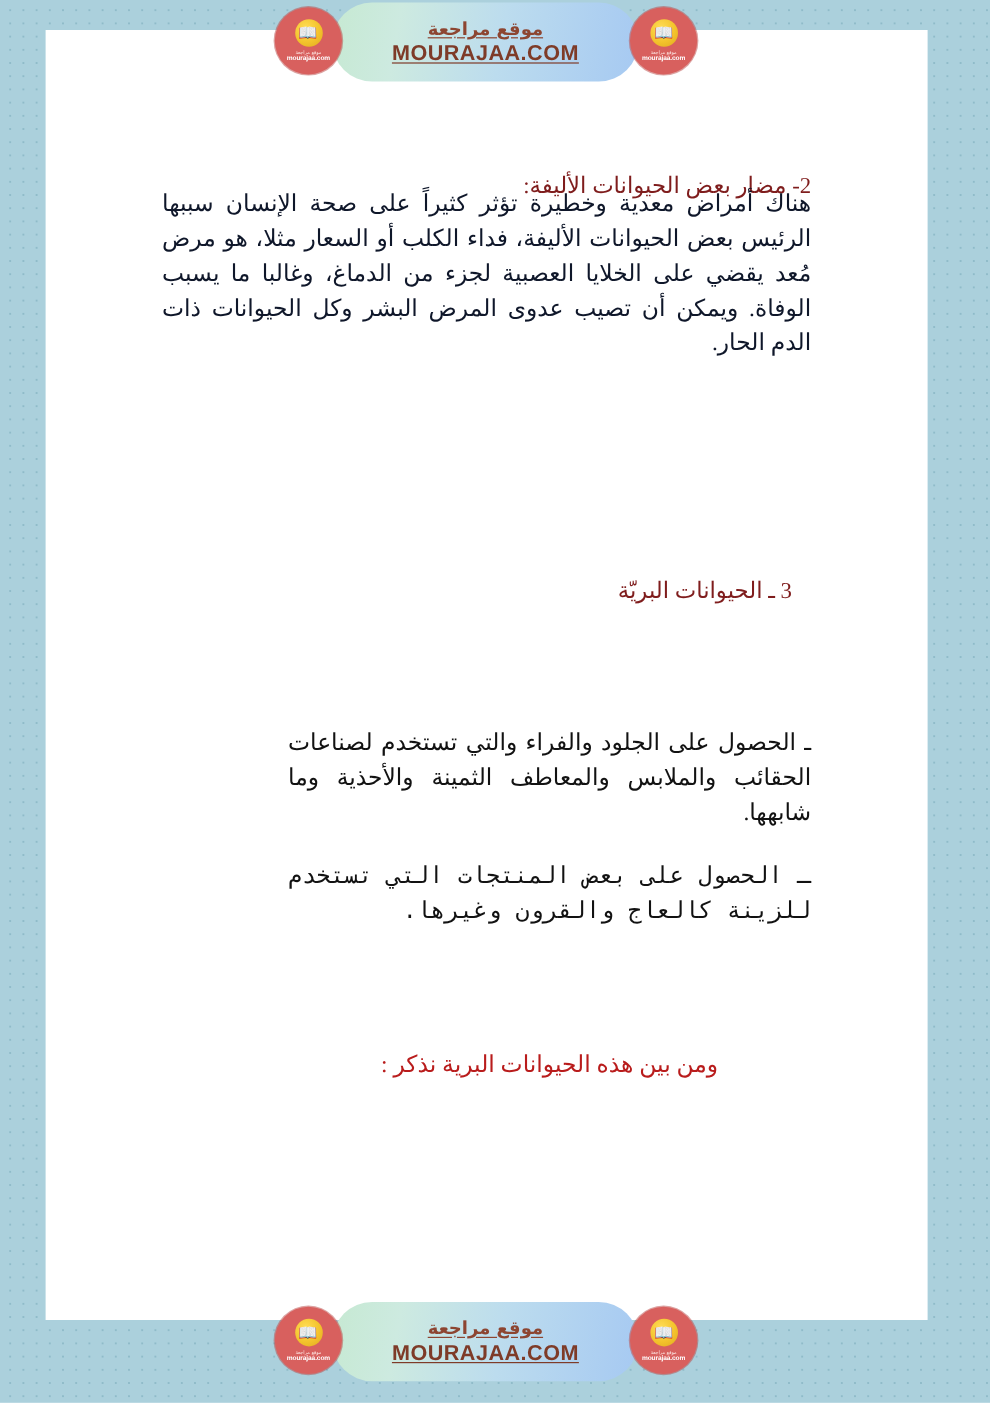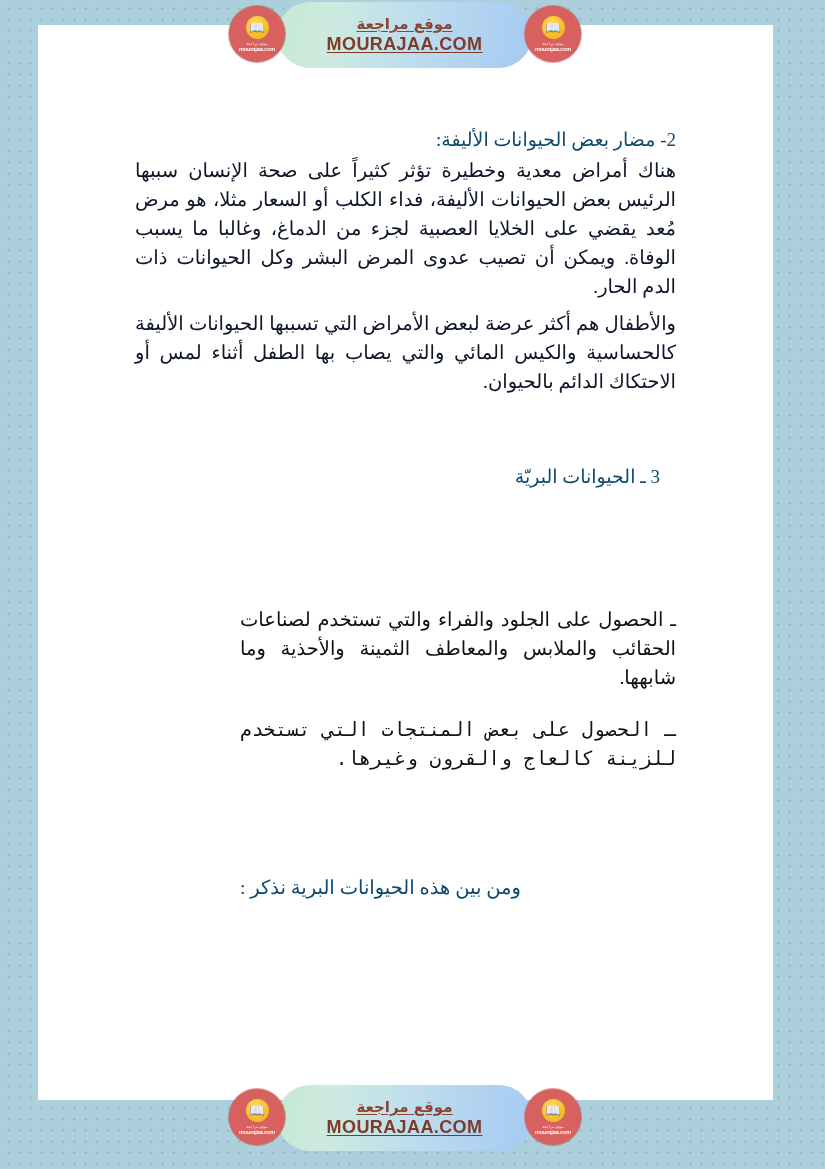--- a/index.html
+++ b/index.html
@@ -138,25 +138,26 @@
     left: 38px;
     top: 25px;
     width: 735px;
     height: 1075px;
     direction: rtl;
     text-align: right;
   }
 
   .section-heading {
     position: absolute;
-    color: #0c4a6e;
+    color: #7f1d1d;
     font-size: 19px;
     font-family: "Liberation Serif", "DejaVu Serif", serif;
     white-space: nowrap;
     line-height: 1.25;
+    margin-top: 16px;
   }
   .heading-1 { top: 103px; right: 97px; }
   .heading-2 { top: 440px; right: 113px; }
 
   .para {
     position: absolute;
     font-size: 19.5px;
     color: #0f172a;
     line-height: 29px;
     text-align: justify;
@@ -195,23 +196,23 @@
   .bullet-1 { top: 580px; }
   .bullet-2 { top: 692px; font-family: Liberation Mono, monospace; }
   .bullet-3 { top: 758px; }
 
   .closing-line {
     position: absolute;
     top: 848px;
     right: 97px;
     width: 436px;
     font-size: 19.5px;
-    color: #0c4a6e;
+    color: #b91c1c;
     line-height: 29px;
-    text-align: left;
+    text-align: center;
     font-family: "Liberation Serif", "DejaVu Serif", serif;
   }
 </style>
 </head>
 <body>
 
 <div class="page-sheet"></div>
 
 <div class="banner-wrap banner-top">
   <div class="banner-pill"></div>
@@ -237,21 +238,20 @@
     <div class="logo-caption-url">mourajaa.com</div>
   </div>
 </div>
 
 <div class="doc-body">
 
   <div class="section-heading heading-1">2- مضار بعض الحيوانات الأليفة:</div>
 
   <div class="para para-1">هناك أمراض معدية وخطيرة تؤثر كثيراً على صحة الإنسان سببها الرئيس بعض الحيوانات الأليفة، فداء الكلب أو السعار مثلا، هو مرض مُعد يقضي على الخلايا العصبية لجزء من الدماغ، وغالبا ما يسبب الوفاة. ويمكن أن تصيب عدوى المرض البشر وكل الحيوانات ذات الدم الحار.</div>
 
-  <div class="para para-2">والأطفال هم أكثر عرضة لبعض الأمراض التي تسببها الحيوانات الأليفة كالحساسية والكيس المائي والتي يصاب بها الطفل أثناء لمس أو الاحتكاك الدائم بالحيوان.</div>
 
   <div class="section-heading heading-2">3 ـ الحيوانات البريّة</div>
 
 
   <div class="bullet-item bullet-1">ـ الحصول على الجلود والفراء والتي تستخدم لصناعات الحقائب والملابس والمعاطف الثمينة والأحذية وما شابهها.</div>
 
   <div class="bullet-item bullet-2">ـ الحصول على بعض المنتجات التي تستخدم للزينة كالعاج والقرون وغيرها.</div>
 
 
   <div class="closing-line">ومن بين هذه الحيوانات البرية نذكر :</div>

